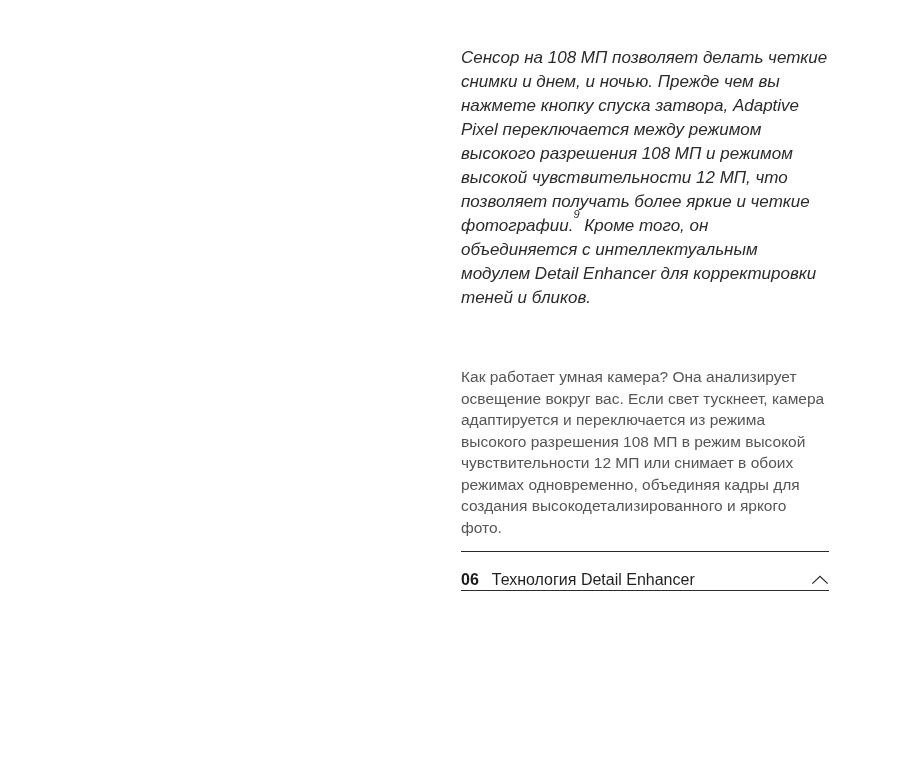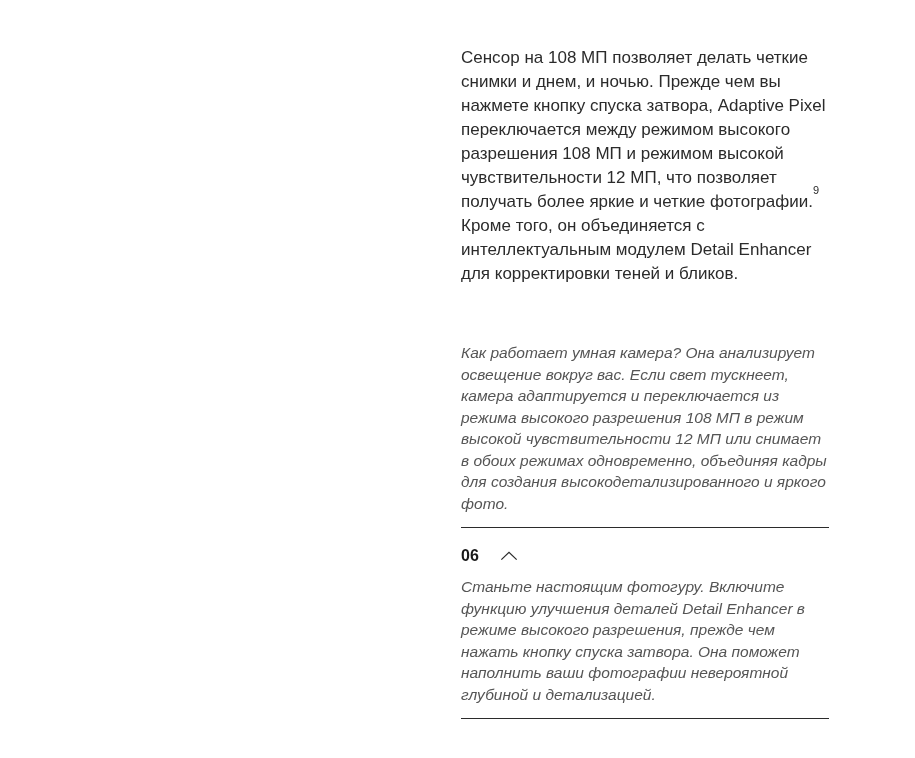--- a/index.html
+++ b/index.html
@@ -19,20 +19,21 @@
   .content-col{
     position:absolute;
     left:461px;top:29px;
     width:368px;
   }
   .intro{
     font-size:17px;
     line-height:24px;
     color:var(--text-primary);
     letter-spacing:0;
+    font-style:italic;
   }
   .intro .footnote{
     font-size:11px;
     line-height:0;
     position:relative;
     top:-0.55em;
   }
   .accordion{
     margin-top:56px;
   }
@@ -58,46 +59,45 @@
     flex:1;
     color:#1f1f1f;
   }
   .chevron{
     display:flex;
     align-items:center;
     color:#2b2b2b;
     padding-left:8px;
   }
   .acc-body{
-    margin:10px 0 13px;
+    margin:17px 0 13px;
     font-size:15.5px;
     line-height:21.5px;
     color:var(--text-secondary);
-    font-style:italic;
   }
 </style>
 </head>
 <body>
 
 <div class="content-col">
 
   <p class="intro"><span>Сенсор на 108 МП позволяет делать четкие снимки и днем, и ночью. Прежде чем вы нажмете кнопку спуска затвора, Adaptive Pixel переключается между режимом высокого разрешения 108 МП и режимом высокой чувствительности 12 МП, что позволяет получать более яркие и четкие фотографии.</span><sup class="footnote">9</sup><span> Кроме того, он объединяется с интеллектуальным модулем Detail Enhancer для корректировки теней и бликов.</span></p>
 
   <div class="accordion">
 
     <div class="acc-item">
       <p class="acc-body">Как работает умная камера? Она анализирует освещение вокруг вас. Если свет тускнеет, камера адаптируется и переключается из режима высокого разрешения 108 МП в режим высокой чувствительности 12 МП или снимает в обоих режимах одновременно, объединяя кадры для создания высокодетализированного и яркого фото.</p>
     </div>
 
     <div class="acc-item">
       <div class="acc-header">
         <span class="acc-num">06</span>
+        <span class="acc-title">Технология Detail Enhancer</span>
         <span class="chevron">
           <svg width="18" height="10" viewBox="0 0 20 11" aria-hidden="true">
             <polyline points="1.5,9.5 10,1.5 18.5,9.5" fill="none" stroke="currentColor" stroke-width="1.4"></polyline>
           </svg>
         </span>
       </div>
-      <p class="acc-body">Станьте настоящим фотогуру. Включите функцию улучшения деталей Detail Enhancer в режиме высокого разрешения, прежде чем нажать кнопку спуска затвора. Она поможет наполнить ваши фотографии невероятной глубиной и детализацией.</p>
     </div>
 
   </div>
 </div>
 
 </body></html>

